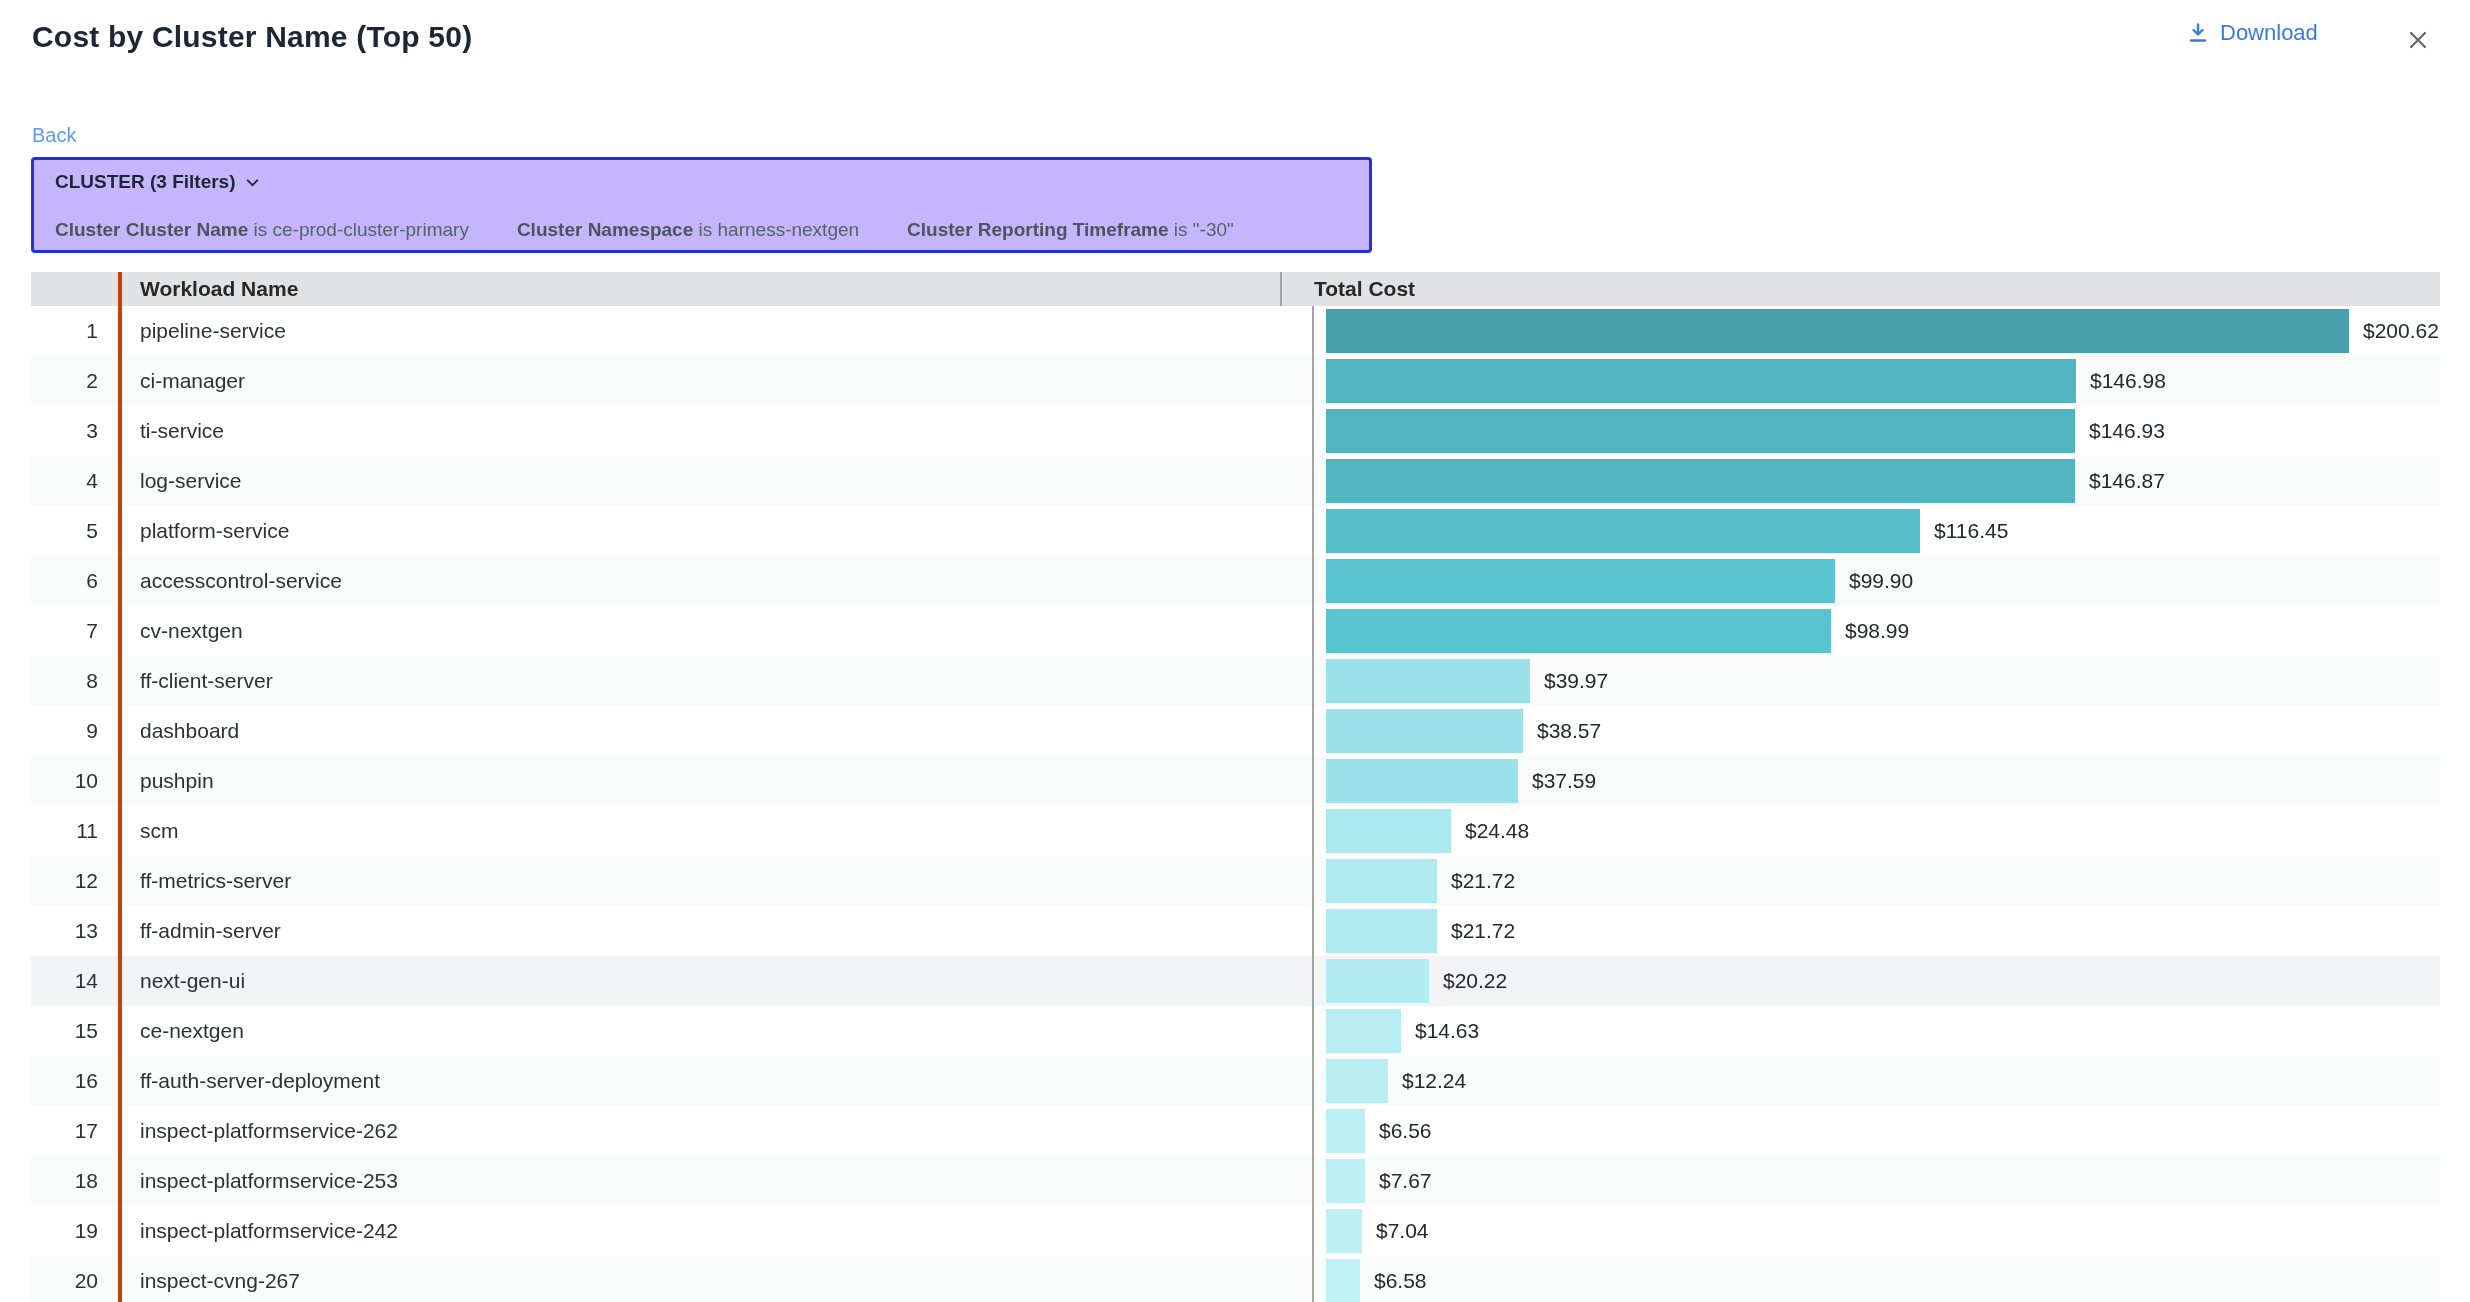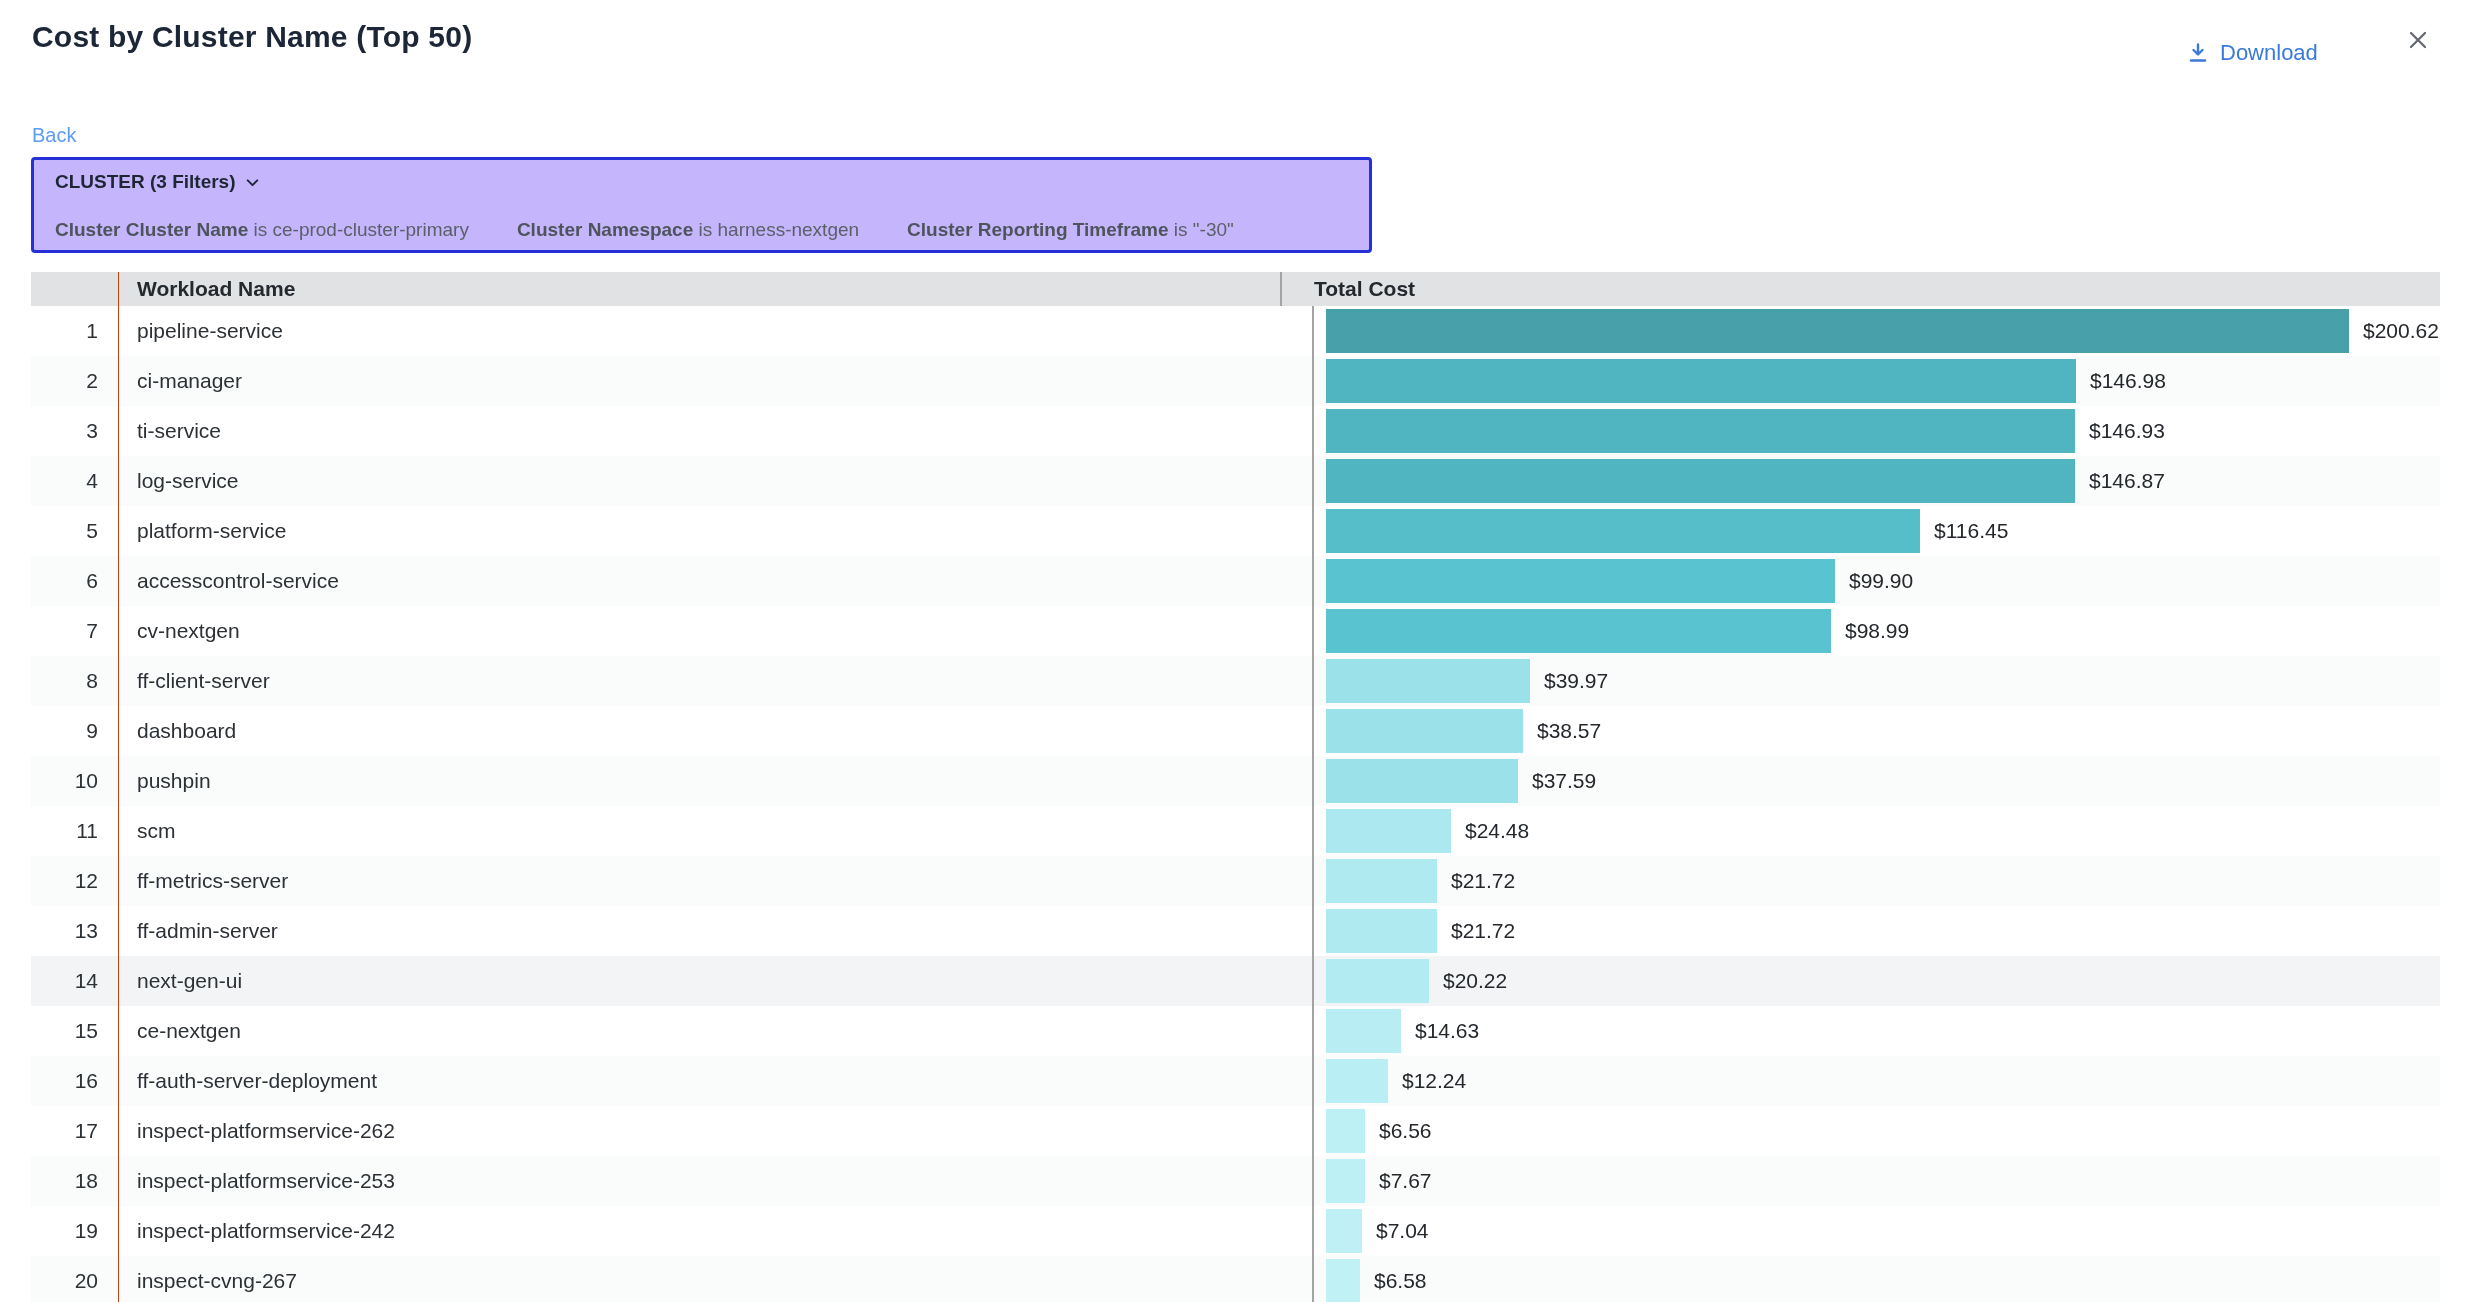--- a/index.html
+++ b/index.html
@@ -15,21 +15,21 @@
   
   .page-title {
     position: absolute; left: 32px; top: 20px;
     font-size: 30px; font-weight: 700; color: #1c2637; letter-spacing: .2px;
   }
   .download-btn {
     position: absolute; left: 2186px; top: 20px;
     display: flex; align-items: center; gap: 10px;
     background: none; border: none; cursor: pointer;
     font-family: "Liberation Sans", sans-serif;
-    font-size: 22px; font-weight: 500; color: #3b79dc; margin-top: 20px;
+    font-size: 22px; font-weight: 500; color: #3b79dc;
   }
   .close-btn {
     position: absolute; left: 2400px; top: 22px;
     width: 36px; height: 36px; background: none; border: none; cursor: pointer;
     display: flex; align-items: center; justify-content: center;
   }
 
   
   .back-link {
     position: absolute; left: 32px; top: 124px;
@@ -58,21 +58,21 @@
   .cost-table {
     position: absolute; left: 31px; top: 272px;
     width: 2409px; height: 1034px; overflow: hidden;
   }
   .thead {
     display: flex; height: 34px; background: #e1e2e4;
     font-size: 21px; font-weight: 700; color: #24292e;
     align-items: center;
   }
   .col-rank  { width: 87px;  flex: 0 0 87px; }
-  .col-name  { width: 1162px; flex: 0 0 1162px; border-left: 1px solid #c2410c; }
+  .col-name  { width: 1162px; flex: 0 0 1162px; border-left: 4px solid #c2410c; }
   .col-cost  { flex: 1 1 auto; border-left: 2px solid #a3a3a3; }
   .thead .col-name { padding-left: 18px; height: 100%; display: flex; align-items: center; }
   .thead .col-cost { padding-left: 32px; height: 100%; display: flex; align-items: center; }
 
   .trow {
     display: flex; height: 50px; align-items: stretch; background: #ffffff;
   }
   .trow:nth-child(even) { background: #fafbfb; }
   .trow.highlighted { background: #f3f4f5; }
   .trow .col-rank {

